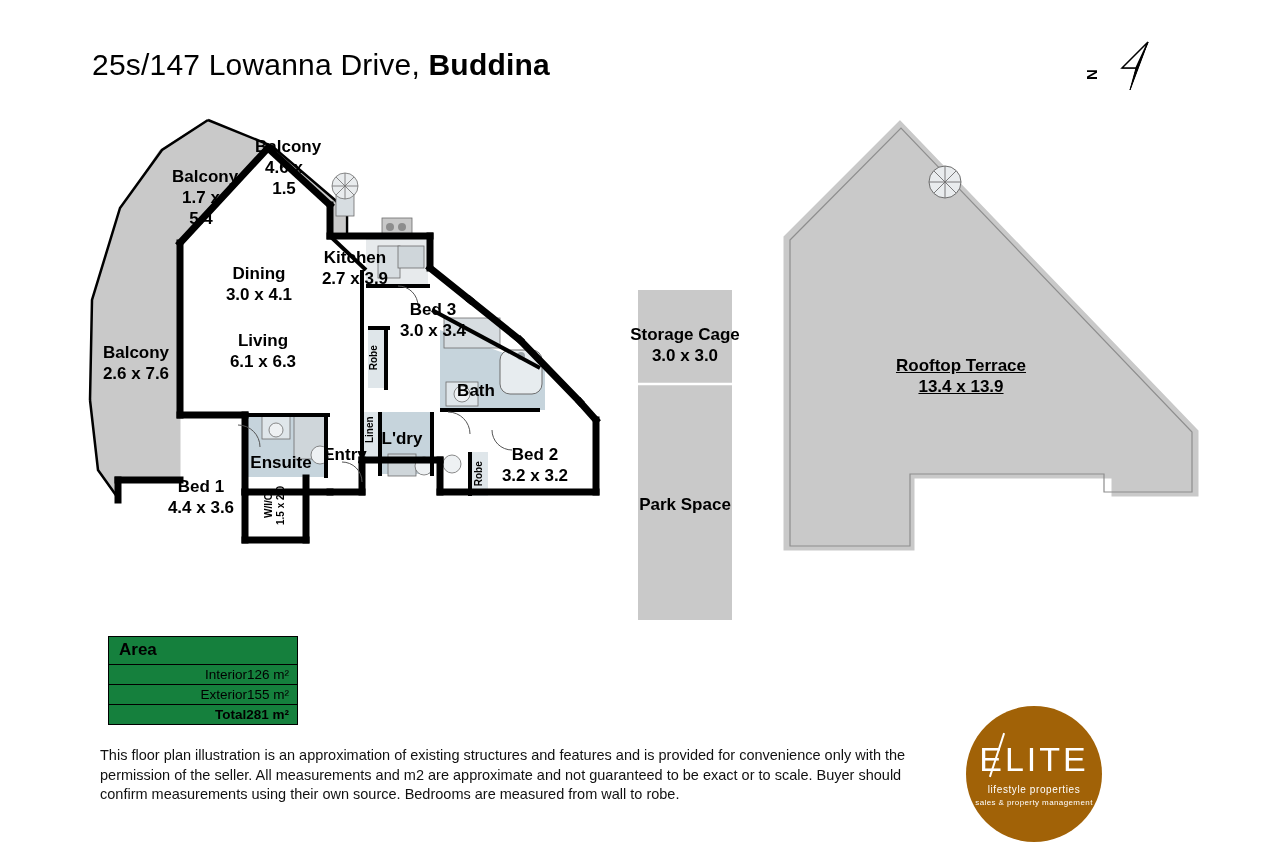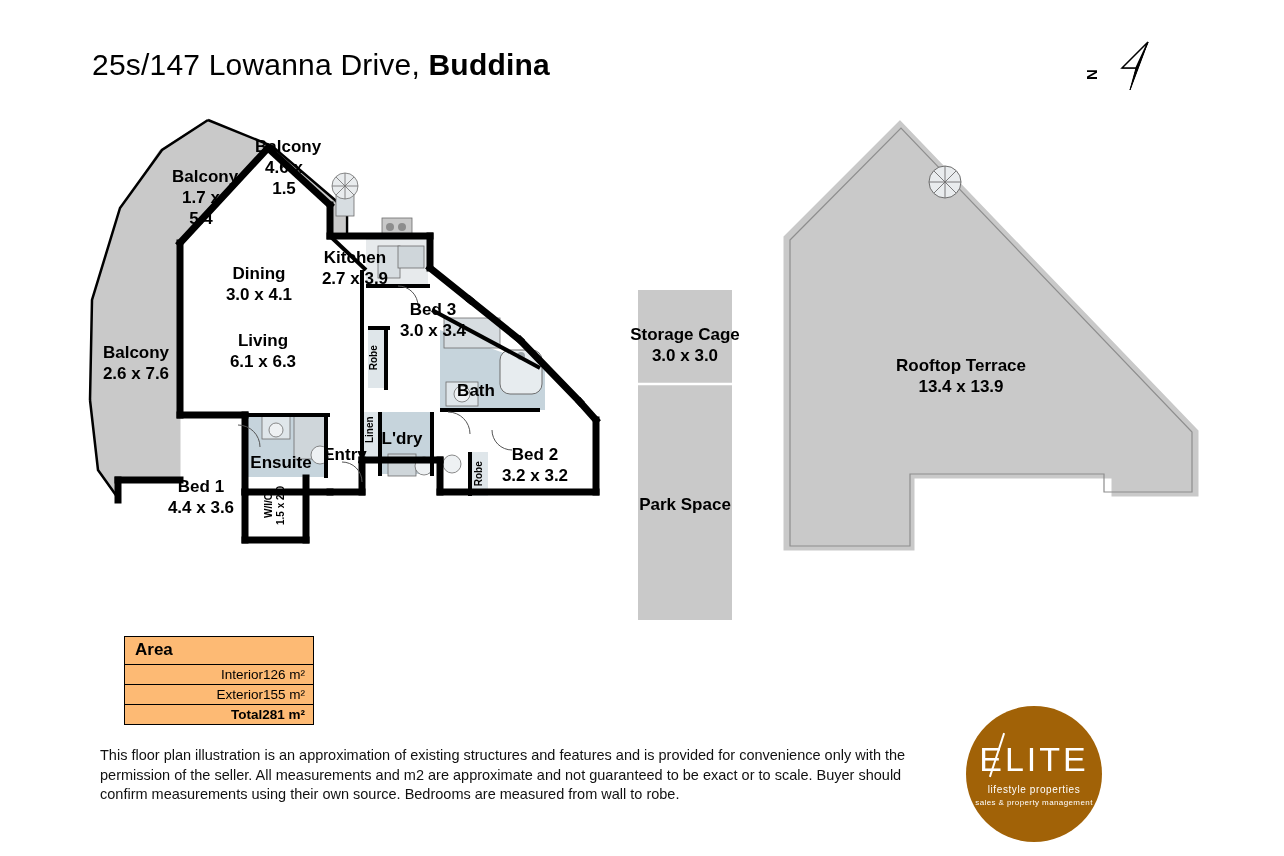--- a/index.html
+++ b/index.html
@@ -75,23 +75,22 @@
     white-space: pre-line;
   }
 
   
   .area-table {
     position: absolute;
     left: 108px;
     top: 636px;
     width: 188px;
     border: 1.5px solid #000;
-    background: #fdba74;
+    background: #15803d;
     font-size: 13px;
-    margin-left: 16px;
   }
   .area-table .hdr {
     font-size: 17px;
     font-weight: 700;
     padding: 3px 8px 4px 10px;
     border-bottom: 1px solid #000;
   }
   .area-table .row {
     display: flex;
     justify-content: flex-end;
@@ -311,21 +310,21 @@
 
   <div class="lbl sm vert" style="left:350px;top:352px;width:48px;">Robe</div>
   <div class="lbl sm vert" style="left:346px;top:424px;width:48px;">Linen</div>
   <div class="lbl sm vert" style="left:455px;top:468px;width:48px;">Robe</div>
   <div class="lbl sm vert" style="left:245px;top:494px;width:58px;">W/I/C
 1.5 x 2.0</div>
 
   <div class="lbl" style="left:626px;top:324px;width:118px;">Storage Cage
 3.0 x 3.0</div>
   <div class="lbl" style="left:626px;top:494px;width:118px;">Park Space</div>
-  <div class="lbl" style="left:886px;top:355px;width:150px;">Rooftop Terrace
+  <div class="lbl" style="left:886px;top:355px;width:150px;text-decoration:underline;">Rooftop Terrace
 13.4 x 13.9</div>
 
   <div class="area-table">
     <div class="hdr">Area</div>
     <div class="row">
       <span class="k">Interior</span>
       <span class="v">126 m²</span>
     </div>
     <div class="row">
       <span class="k">Exterior</span>

